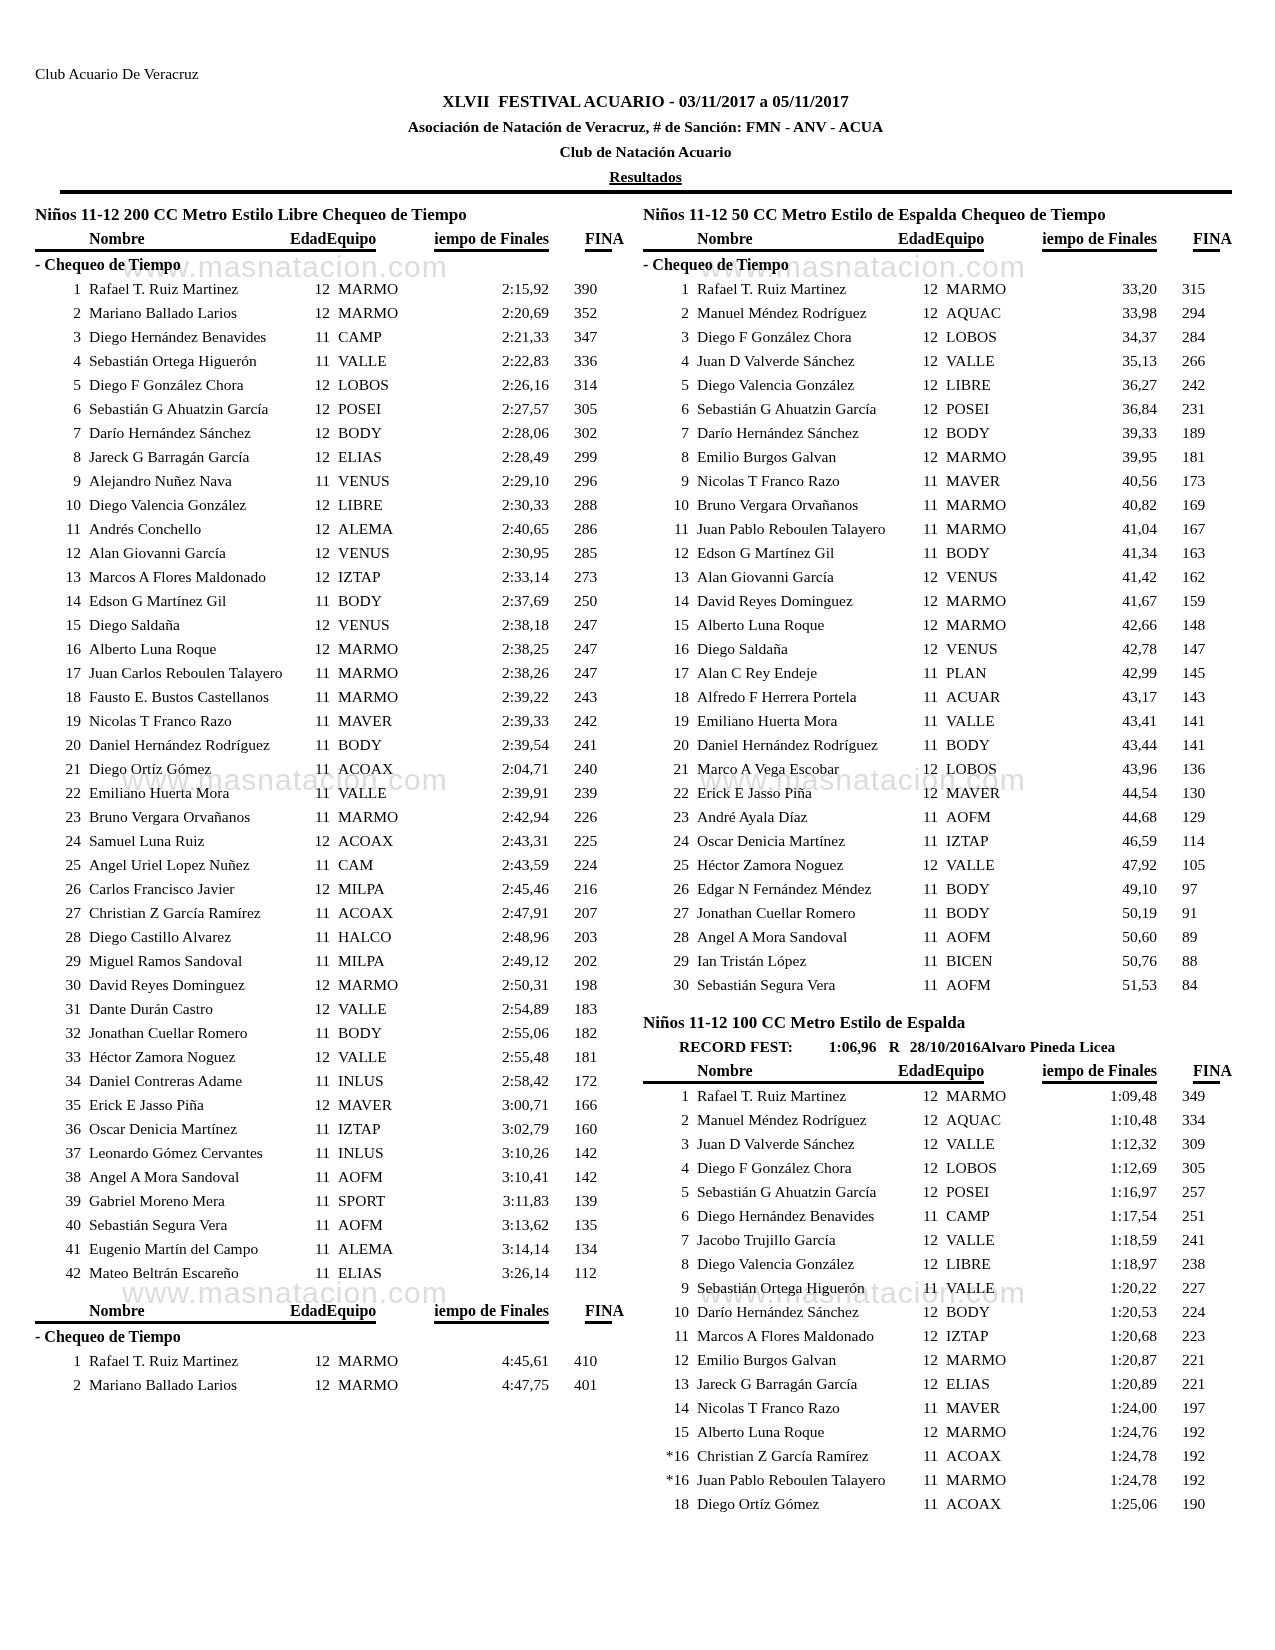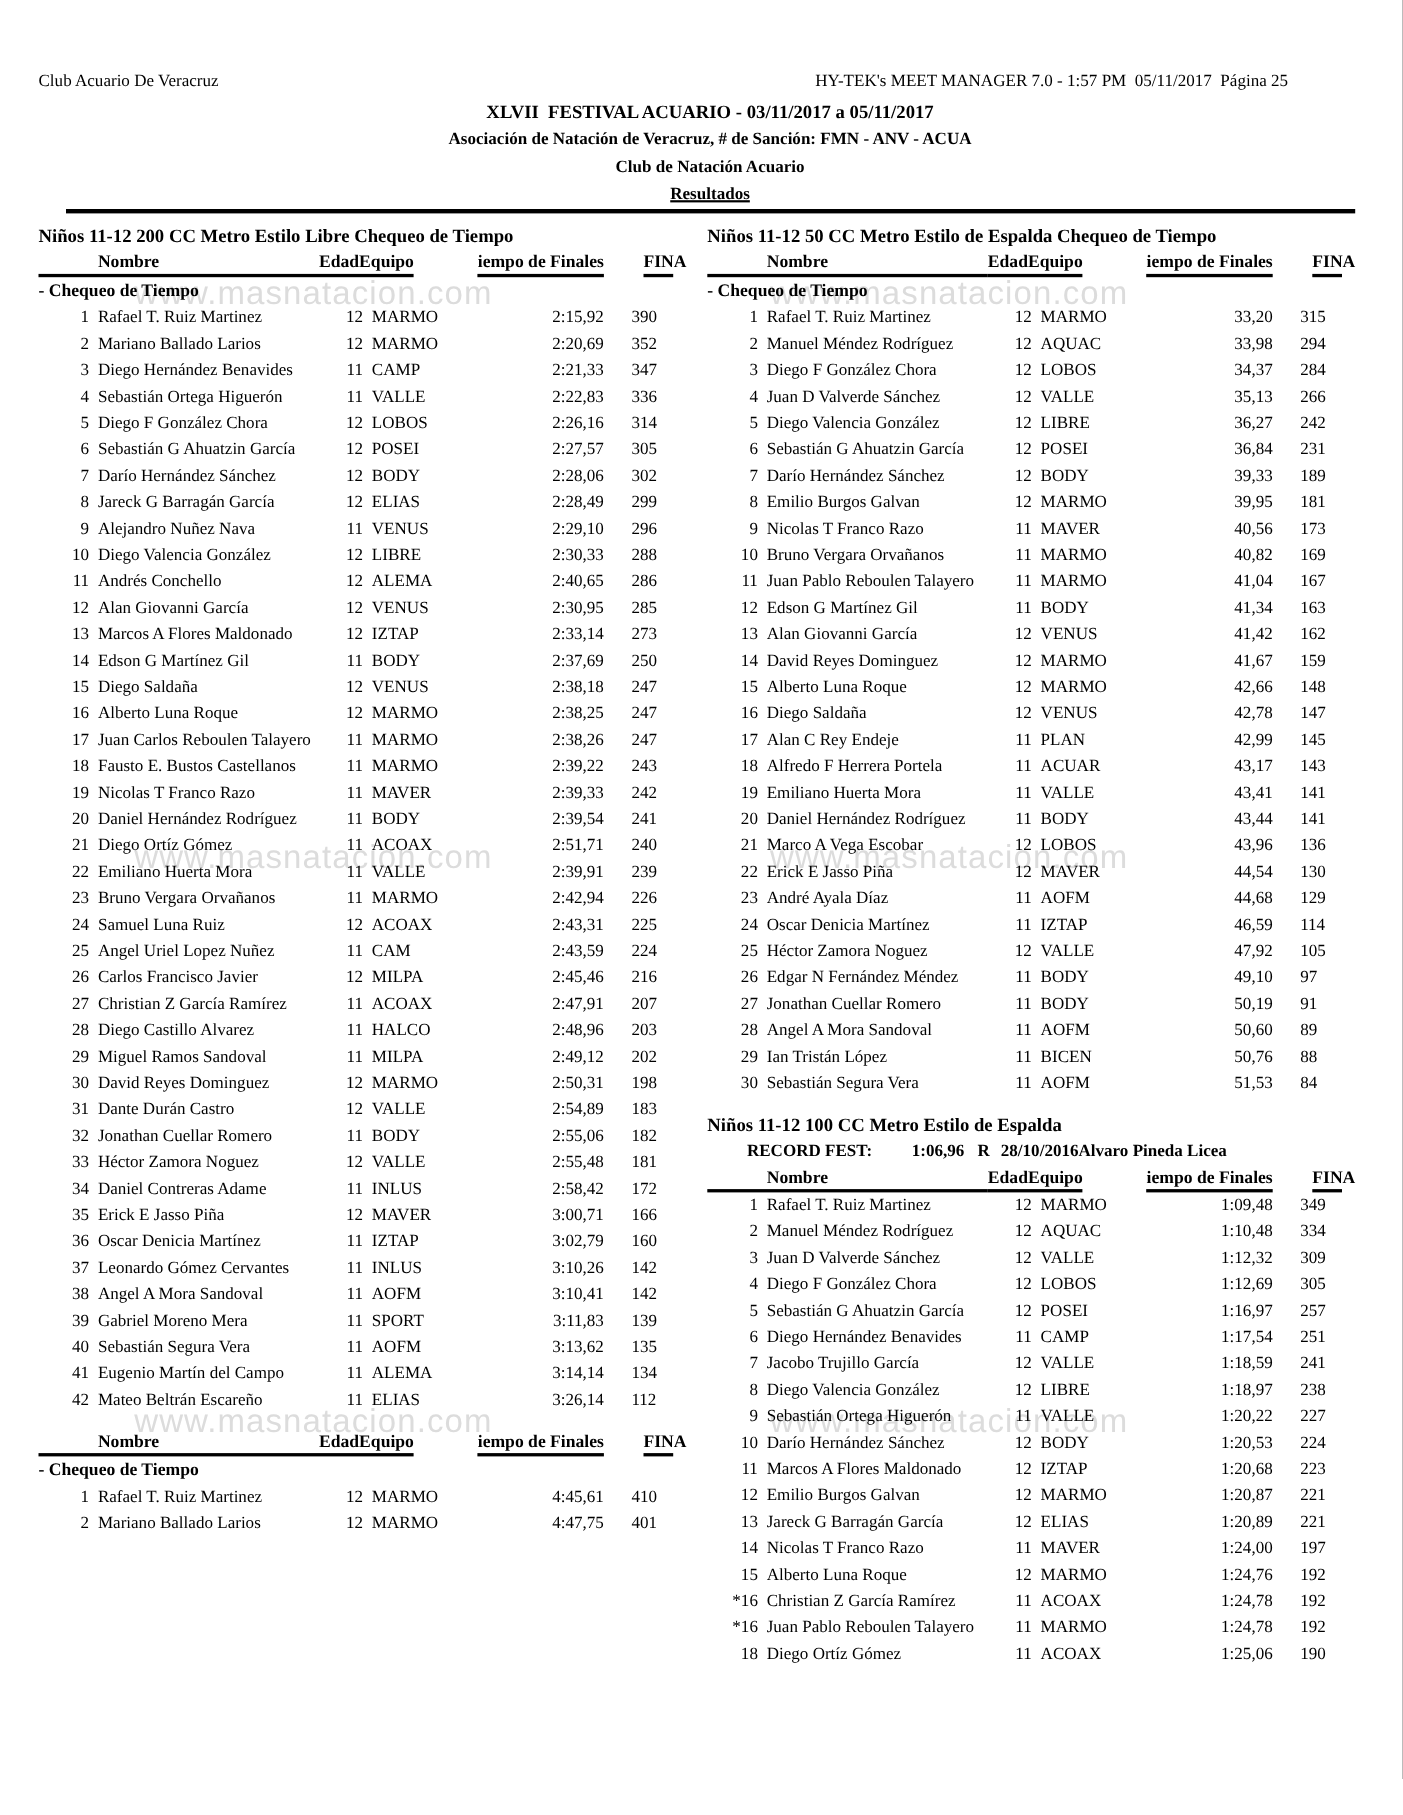--- a/index.html
+++ b/index.html
@@ -52,21 +52,20 @@
       <span class="wm" style="left: 700px; top: 250px; color: rgb(220, 220, 220);">www.masnatacion.com</span>
       <span class="wm" style="left: 122px; top: 763px; color: rgb(220, 220, 220);">www.masnatacion.com</span>
       <span class="wm" style="left: 700px; top: 763px; color: rgb(220, 220, 220);">www.masnatacion.com</span>
       <span class="wm" style="left: 122px; top: 1276px; color: rgb(220, 220, 220);">www.masnatacion.com</span>
       <span class="wm" style="left: 700px; top: 1276px; color: rgb(220, 220, 220);">www.masnatacion.com</span>
     </div>
 
   <div class="content">
     <div class="tophdr">
       <span>Club Acuario De Veracruz</span>
-      <span>HY-TEK's MEET MANAGER 7.0 - 1:57 PM  05/11/2017  Página 25</span>
     </div>
 
     <div class="center-line cl-1">XLVII  FESTIVAL ACUARIO - 03/11/2017 a 05/11/2017</div>
     <div class="center-line cl-2">Asociación de Natación de Veracruz, # de Sanción: FMN - ANV - ACUA</div>
     <div class="center-line cl-3">Club de Natación Acuario</div>
     <div class="center-line cl-4"><span class="uword">Resultados</span></div>
     <div class="pagerule"></div>
 
     <div class="columns">
       <div class="col">
@@ -239,21 +238,21 @@
                 <span class="c-age">11</span>
                 <span class="c-team">BODY</span>
                 <span class="c-time">2:39,54</span>
                 <span class="c-fina">241</span>
               </div>
               <div class="row">
                 <span class="c-rank">21</span>
                 <span class="c-name">Diego Ortíz Gómez</span>
                 <span class="c-age">11</span>
                 <span class="c-team">ACOAX</span>
-                <span class="c-time">2:51,71</span>
+                <span class="c-time">2:04,71</span>
                 <span class="c-fina">240</span>
               </div>
               <div class="row">
                 <span class="c-rank">22</span>
                 <span class="c-name">Emiliano Huerta Mora</span>
                 <span class="c-age">11</span>
                 <span class="c-team">VALLE</span>
                 <span class="c-time">2:39,91</span>
                 <span class="c-fina">239</span>
               </div>

